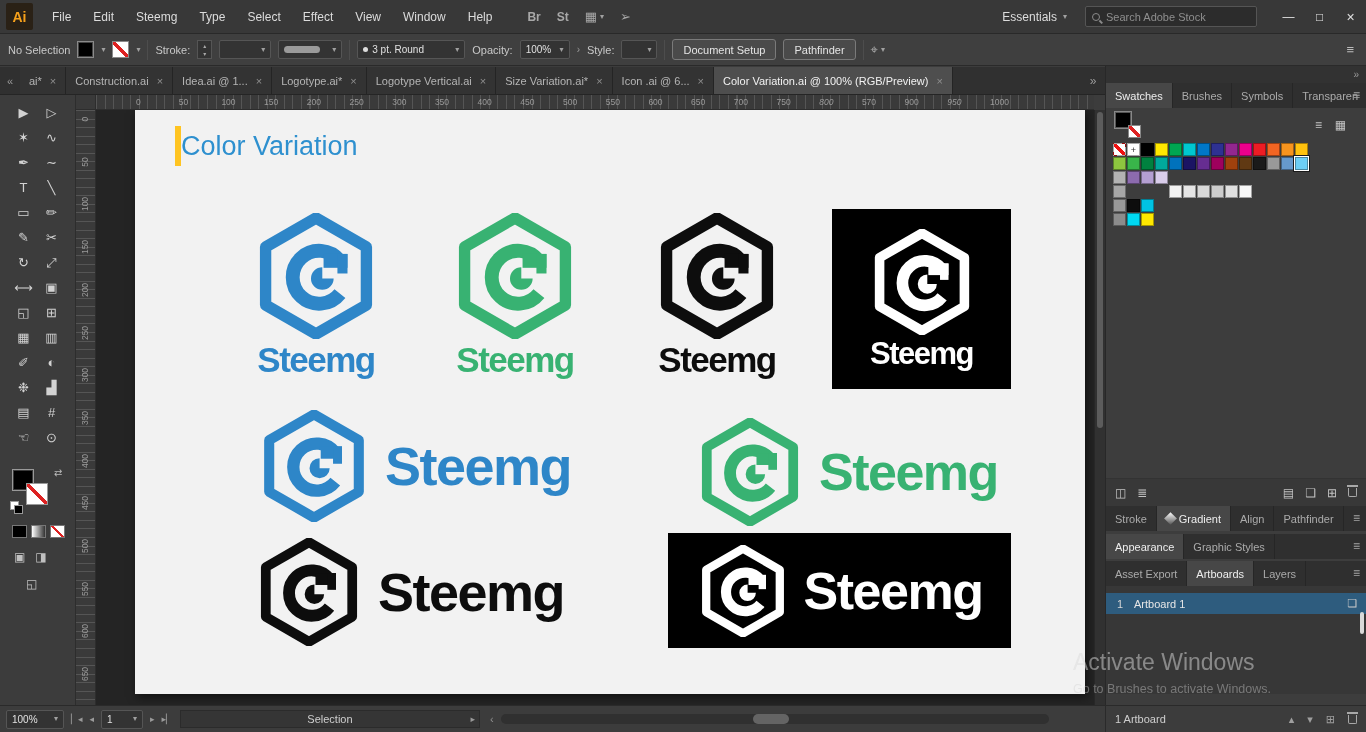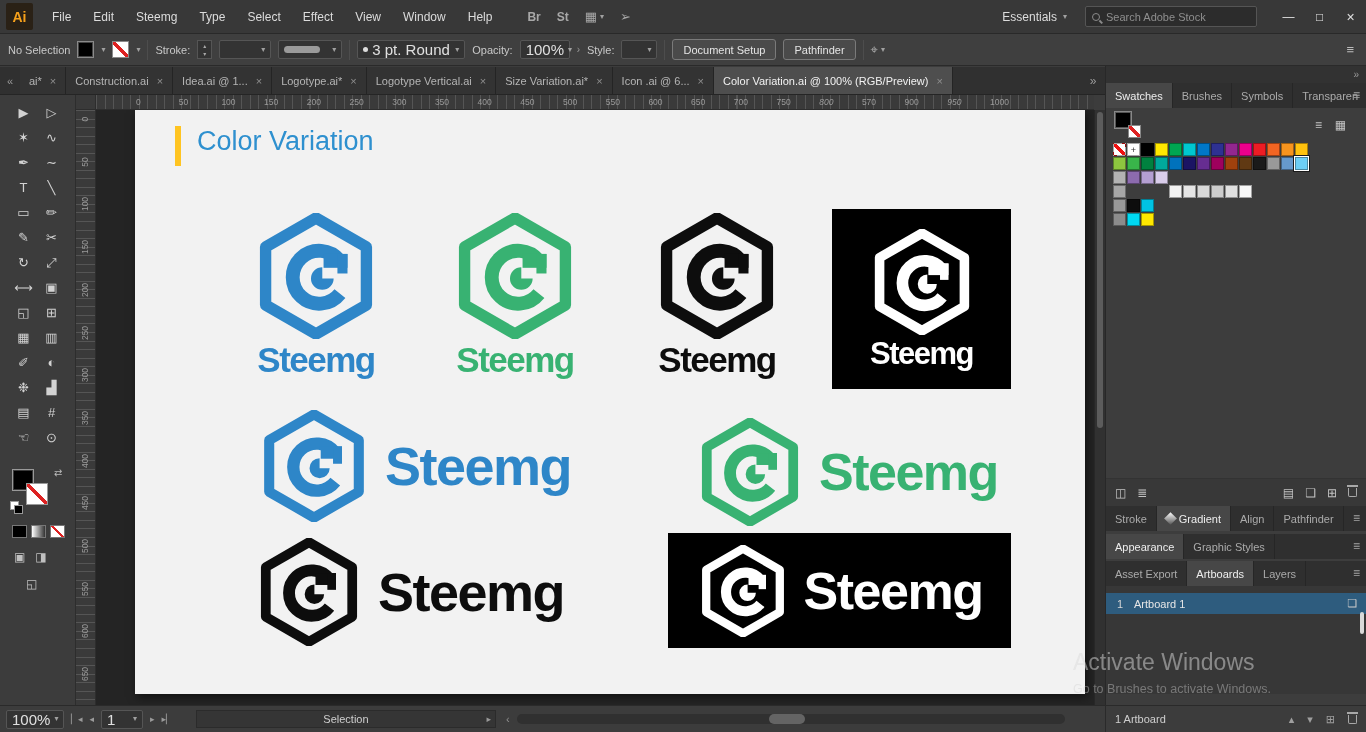--- a/index.html
+++ b/index.html
@@ -30,21 +30,21 @@
 .cb-swatch{width:17px;height:17px;border:1px solid #8a8a8a;display:inline-block;flex:none}
 .cb-swatch.fill{background:#000;box-shadow:inset 0 0 0 1px #444}
 .cb-swatch.none{background:linear-gradient(45deg,transparent 42%,#d22 42%,#d22 58%,transparent 58%),#fff}
 .vsep{width:1px;height:20px;background:#2e2e2e;border-right:1px solid #4d4d4d;flex:none}
 .stepper{width:15px;height:19px;background:#333;border:1px solid #555;display:inline-flex;flex-direction:column;align-items:center;justify-content:center;font-size:6px;color:#aaa;gap:1px;flex:none}
 .dropdown{height:19px;background:#333;border:1px solid #555;border-radius:2px;display:inline-flex;align-items:center;gap:4px;padding:0 5px;color:#ddd;flex:none}
 .dropdown .caret{margin-left:auto}
 .w52{width:52px}.w64{width:64px}.w108{width:108px}.w50{width:50px}.w36{width:36px}
 .pill{width:36px;height:7px;background:#9a9a9a;border-radius:4px}
 .dot{width:5px;height:5px;border-radius:50%;background:#ddd;flex:none}
-.dd-label{font-size:15px;color:#e0e0e0;white-space:nowrap}
+.dd-label{font-size:10px;color:#e0e0e0;white-space:nowrap}
 .chev{color:#999;font-size:10px}
 .cb-btn{height:21px;padding:0 10px;background:#4a4a4a;border:1px solid #7a7a7a;border-radius:3px;color:#e4e4e4;font-size:11px;font-family:inherit;white-space:nowrap}
 .cb-menu{margin-left:auto;color:#bbb;font-size:13px;padding-right:4px}
 
 
 .tabbar{position:absolute;top:67px;left:0;width:1105px;height:28px;background:#303030;display:flex;align-items:stretch;border-bottom:1px solid #252525}
 .tab-scroll{width:20px;display:flex;align-items:center;justify-content:center;color:#999;font-size:11px}
 #doctabs{display:flex}
 .doctab{display:flex;align-items:center;padding:0 9px;background:#333;border-right:1px solid #242424;color:#b5b5b5;font-size:11px;white-space:nowrap}
 .doctab.active{background:#4e4e4e;color:#f2f2f2}
@@ -72,21 +72,21 @@
 
 .ruler-corner{position:absolute;left:76px;top:95px;width:20px;height:15px;background:#3a3a3a;border-right:1px solid #2d2d2d;border-bottom:1px solid #2d2d2d}
 .ruler-h{position:absolute;left:96px;top:95px;width:998px;height:15px;background:#3a3a3a;border-bottom:1px solid #2d2d2d;overflow:hidden;background-image:repeating-linear-gradient(to right,#555 0 1px,transparent 1px 8.54px)}
 .rl{position:absolute;top:2px;font-size:8.5px;color:#9a9a9a}
 .ruler-v{position:absolute;left:76px;top:110px;width:20px;height:595px;background:#3a3a3a;border-right:1px solid #2d2d2d;overflow:hidden;background-image:repeating-linear-gradient(to bottom,#555 0 1px,transparent 1px 8.54px)}
 .rlv{position:absolute;left:0;width:18px;text-align:center;font-size:8.5px;color:#9a9a9a;transform:rotate(-90deg)}
 
 
 .canvas{position:absolute;left:96px;top:110px;width:998px;height:595px;background:#242424;overflow:hidden}
 #artboard{position:absolute;left:39px;top:0;width:950px;height:584px;background:#f2f2f2;box-shadow:2px 3px 9px rgba(0,0,0,.55)}
-.ab-title{position:absolute;left:40px;top:16px;display:flex;gap:16px}
+.ab-title{position:absolute;left:40px;top:16px;display:flex;align-items:center;gap:0}
 .title-bar{width:6px;height:40px}
 .title-text{font-size:27px;letter-spacing:0}
 .logo{position:absolute;display:flex;align-items:center;justify-content:flex-start;line-height:1}
 .logo.vertical{flex-direction:column;gap:3px}
 .logo.horizontal{gap:15px}
 .logo-text{font-weight:bold;letter-spacing:-1.5px;white-space:nowrap}
 .logo-tile{position:absolute;display:flex;align-items:center;justify-content:center}
 .logo-tile .logo{position:static;display:flex}
 .vscroll{position:absolute;left:1094px;top:110px;width:11px;height:595px;background:#313131;border-left:1px solid #272727}
 .vthumb{position:absolute;left:2px;right:2px;top:2px;height:316px;background:#5c5c5c;border-radius:4px}
@@ -123,21 +123,21 @@
 .ab-num{width:28px;text-align:center;color:#d5d5d5;font-size:11px}
 .ab-name{color:#e6e6e6;font-size:11px}
 .ab-ic{margin-left:auto;margin-right:9px;color:#c9c9c9;font-size:11px}
 .ab-scrollthumb{position:absolute;right:2px;top:26px;width:4px;height:22px;background:#d9d9d9;border-radius:2px}
 
 
 .statusbar{position:absolute;left:0;right:0;top:705px;height:27px;background:#3c3c3c;border-top:1px solid #2a2a2a;display:flex;align-items:center;font-size:11px}
 .sb-zoom{margin-left:6px;width:58px}
 .sb-nav{display:flex;align-items:center;gap:7px;margin:0 7px;color:#9b9b9b;font-size:9px}
 .sb-field{width:42px}
-.sb-status{width:300px;height:18px;margin-left:16px;background:#353535;border:1px solid #2b2b2b;display:flex;align-items:center;justify-content:center;color:#cfcfcf;position:relative}
+.sb-status{width:300px;height:18px;background:#353535;border:1px solid #2b2b2b;display:flex;align-items:center;justify-content:center;color:#cfcfcf;position:relative}
 .sb-status .play{position:absolute;right:4px;color:#999;font-size:9px}
 .sb-hchev{margin-left:10px;color:#909090}
 .sb-track{position:relative;margin-left:7px;width:548px;height:10px;background:#303030;border-radius:5px;flex:none}
 .sb-thumb{position:absolute;left:252px;width:36px;top:0;bottom:0;background:#646464;border-radius:5px}
 .sb-right{position:absolute;left:1105px;top:0;bottom:0;right:0;border-left:1px solid #2a2a2a;display:flex;align-items:center;padding:0 9px;gap:13px}
 .sb-right .label{color:#cfcfcf}
 .sb-right .spacer{flex:1}
 .sb-ic{color:#9f9f9f;font-size:11px}
 .trash{position:relative;width:9px;height:9px;border:1px solid #a8a8a8;border-top:none;border-radius:0 0 2px 2px;display:inline-block}
 .trash::before{content:"";position:absolute;left:-2px;right:-2px;top:-3px;height:2px;background:#a8a8a8}

